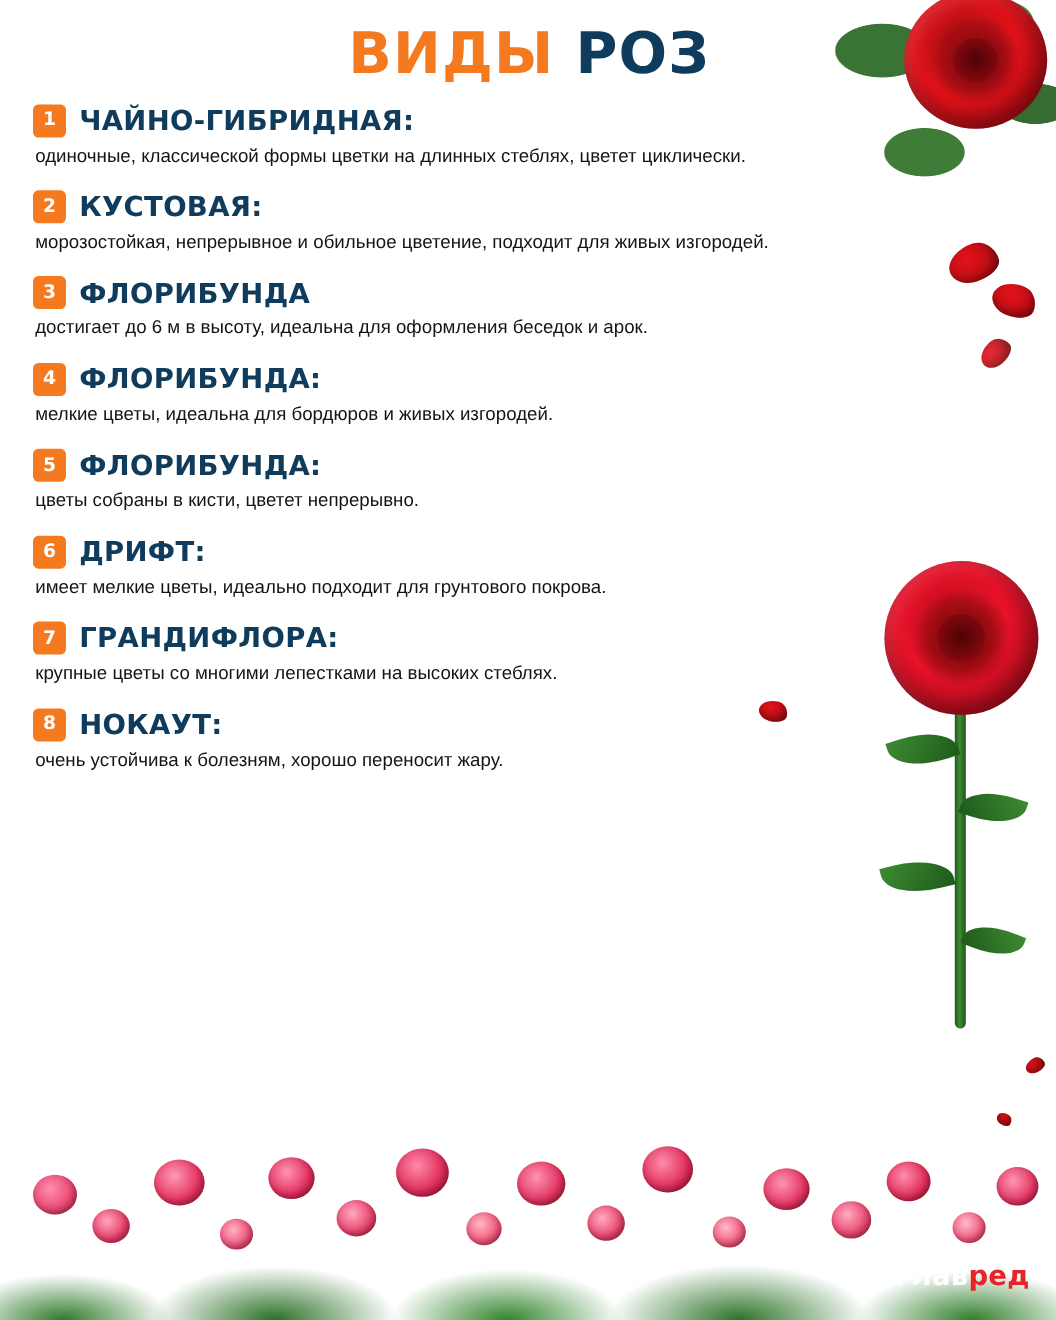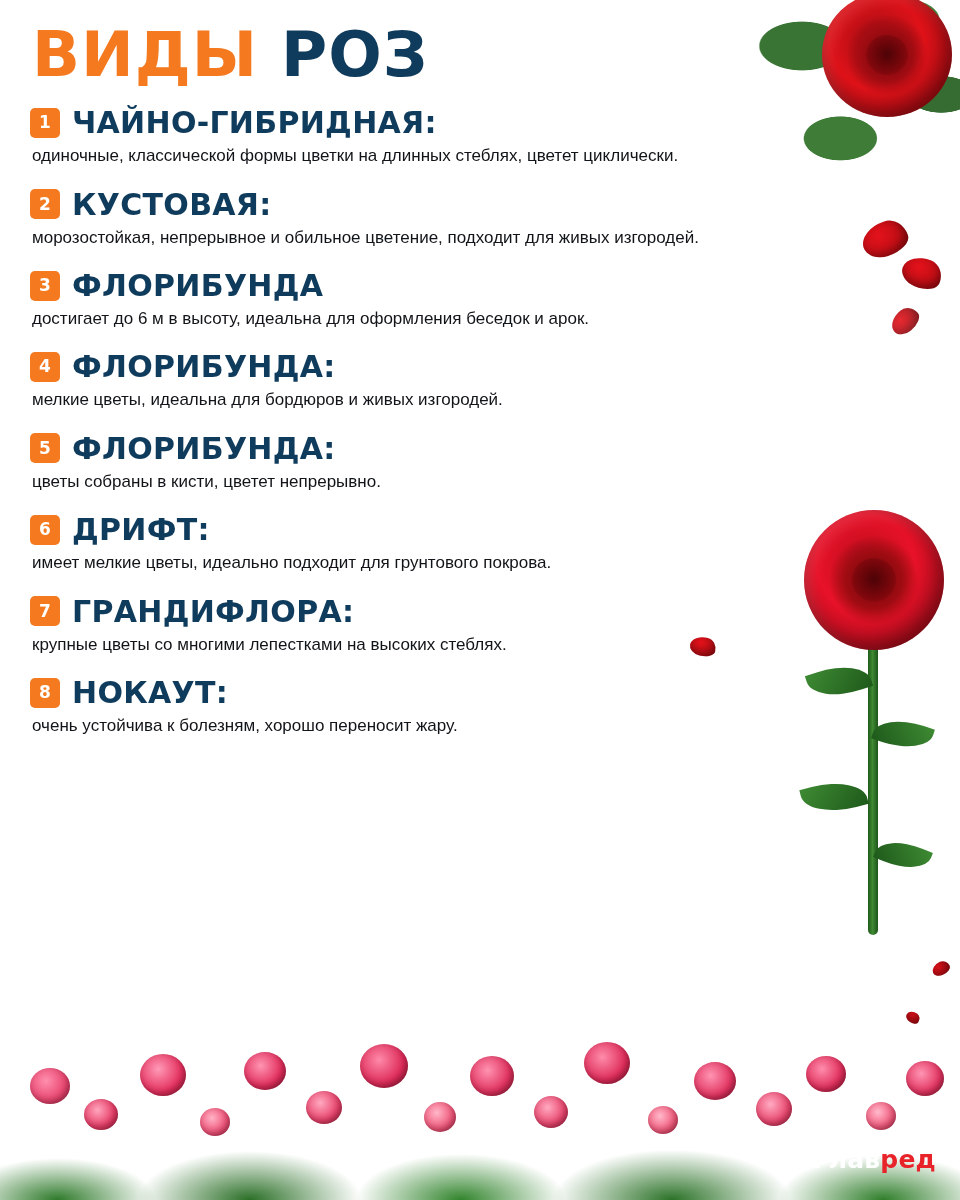--- a/index.html
+++ b/index.html
@@ -132,25 +132,26 @@
 
   
   .content {
     position: relative;
     z-index: 5;
     padding: 18px 30px 0 30px;
   }
   .title {
     font-family: "DejaVu Sans", sans-serif;
     font-weight: 700;
-    font-size: 63px;
+    font-size: 52px;
     letter-spacing: 1px;
     line-height: 1.05;
     margin: 4px 0 18px 2px;
     color: #0f3b5c;
+    text-align: center;
   }
   .title .accent { color: #f4791f; }
 
   .item { margin-bottom: 4px; }
   .item-head {
     display: flex;
     align-items: center;
     gap: 12px;
     margin-bottom: 6px;
   }
@@ -165,21 +166,21 @@
     font-weight: 700;
     font-size: 17px;
     display: flex;
     align-items: center;
     justify-content: center;
     line-height: 1;
   }
   .item-title {
     font-family: "DejaVu Sans", sans-serif;
     font-weight: 700;
-    font-size: 30px;
+    font-size: 25px;
     color: #0f3b5c;
     letter-spacing: .3px;
     line-height: 1.1;
   }
   .item-desc {
     font-family: "Liberation Sans", sans-serif;
     font-size: 17px;
     color: #111418;
     line-height: 1.32;
     margin: 0 0 20px 2px;

